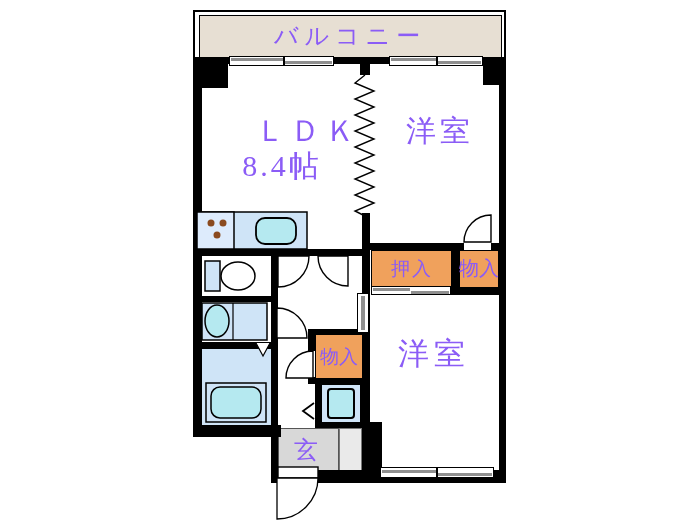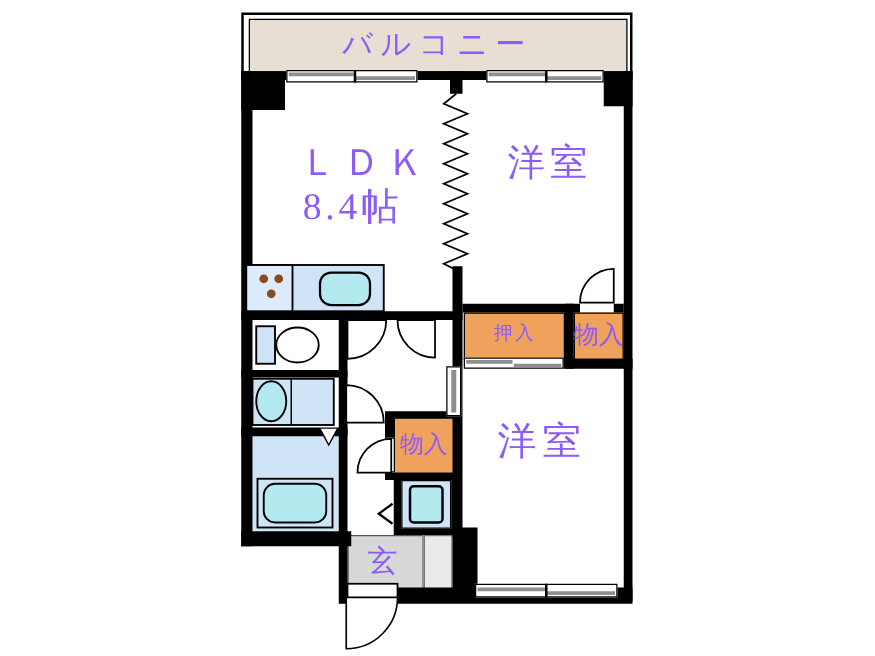--- a/index.html
+++ b/index.html
@@ -113,25 +113,25 @@
 
     <rect x="278" y="467" width="40" height="11" fill="#fff" stroke="#000" stroke-width="1.4"></rect>
     <path d="M277,478 L318,478 A41,41 0 0 1 277,519 Z" fill="#fff" stroke="#000" stroke-width="1.3"></path>
 
     <path d="M256,343 L263,356 L270,343" fill="#fff" stroke="#000" stroke-width="1.2"></path>
     <path d="M314,403 L303,411 L314,419" fill="none" stroke="#000" stroke-width="1.8"></path>
   </svg>
 
   <div class="lbl" style="left:350px;top:36px;font-size:24px;letter-spacing:6px;">バルコニー</div>
 
-  <div class="lbl" style="left:292px;top:131px;font-size:30px;letter-spacing:5px;">ＬＤＫ</div>
+  <div class="lbl" style="left:308px;top:131px;font-size:30px;letter-spacing:5px;">ＬＤＫ</div>
   <div class="lbl" style="left:282px;top:166px;font-size:30px;letter-spacing:3px;">8.4帖</div>
 
   <div class="lbl" style="left:440px;top:131px;font-size:30px;letter-spacing:4px;">洋室</div>
 
   <div class="lbl" style="left:434px;top:353px;font-size:31px;letter-spacing:5px;">洋室</div>
 
-  <div class="lbl" style="left:412px;top:268px;font-size:15px;letter-spacing:2px;">押入</div>
+  <div class="lbl" style="left:412px;top:268px;font-size:19px;letter-spacing:2px;">押入</div>
   <div class="lbl" style="left:479px;top:268px;font-size:20px;letter-spacing:0px;">物入</div>
   <div class="lbl" style="left:339px;top:356px;font-size:19px;letter-spacing:0px;">物入</div>
 
   <div class="lbl" style="left:306px;top:450px;font-size:24px;">玄</div>
 </div>
 
 </body></html>

